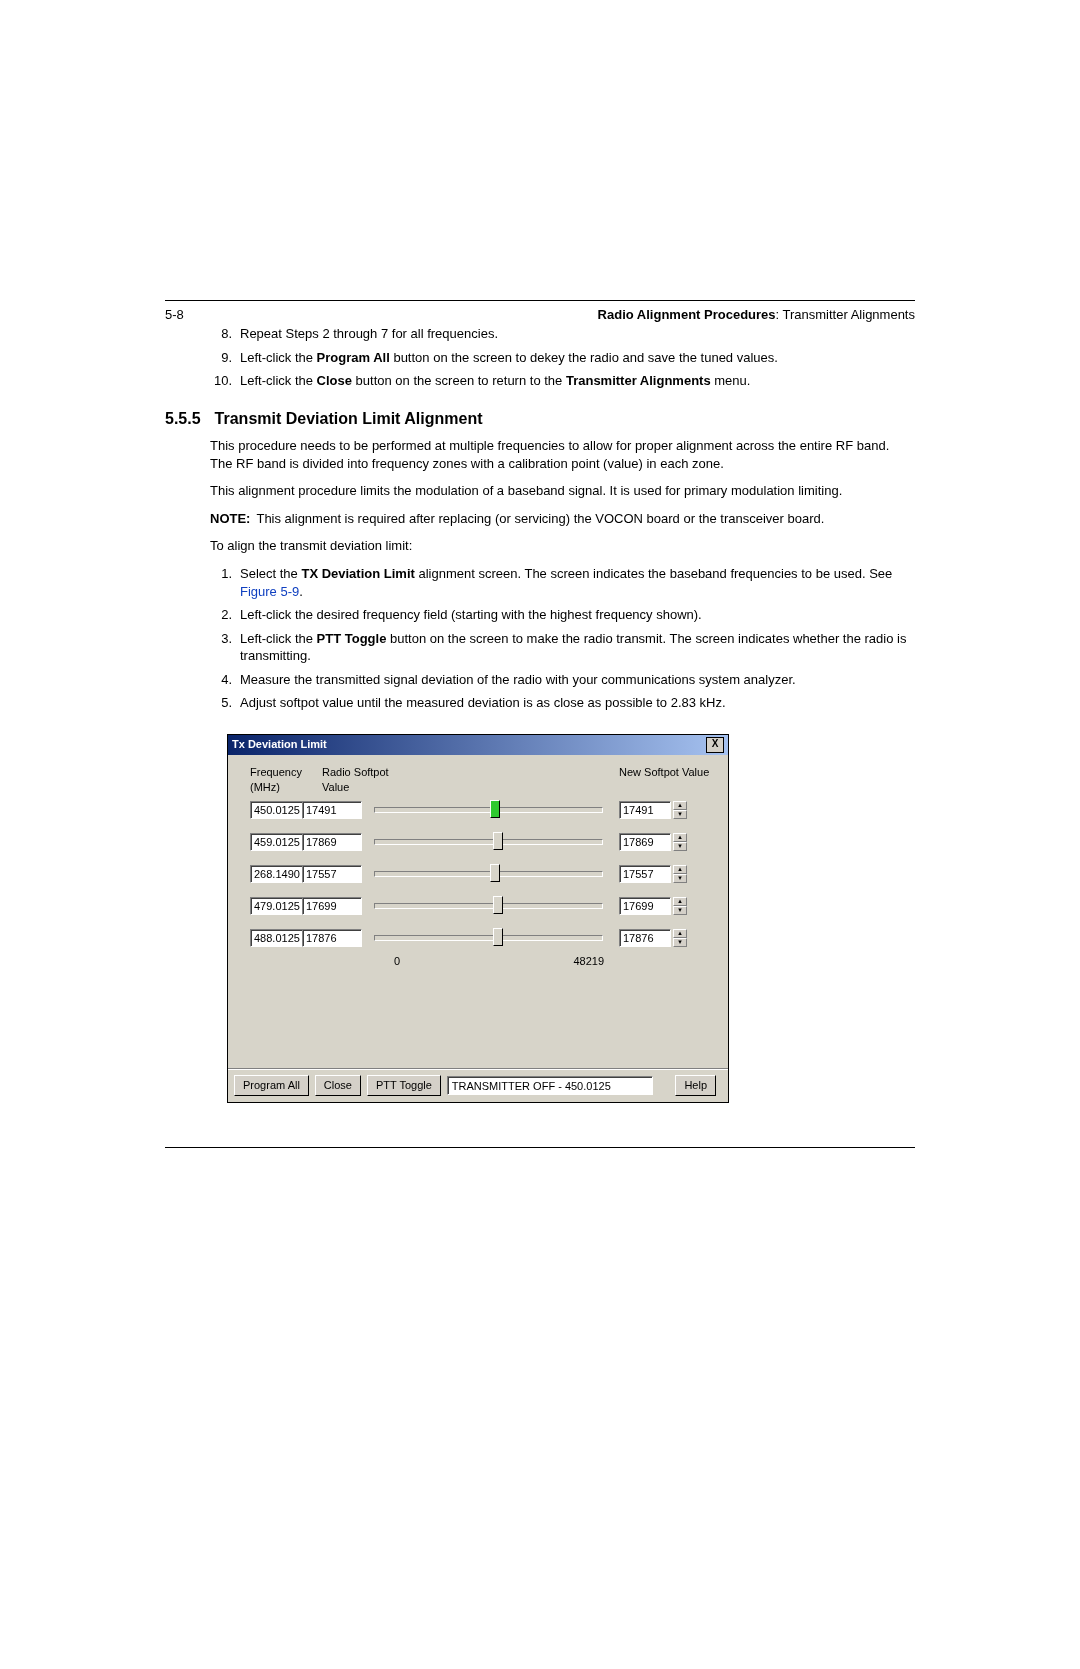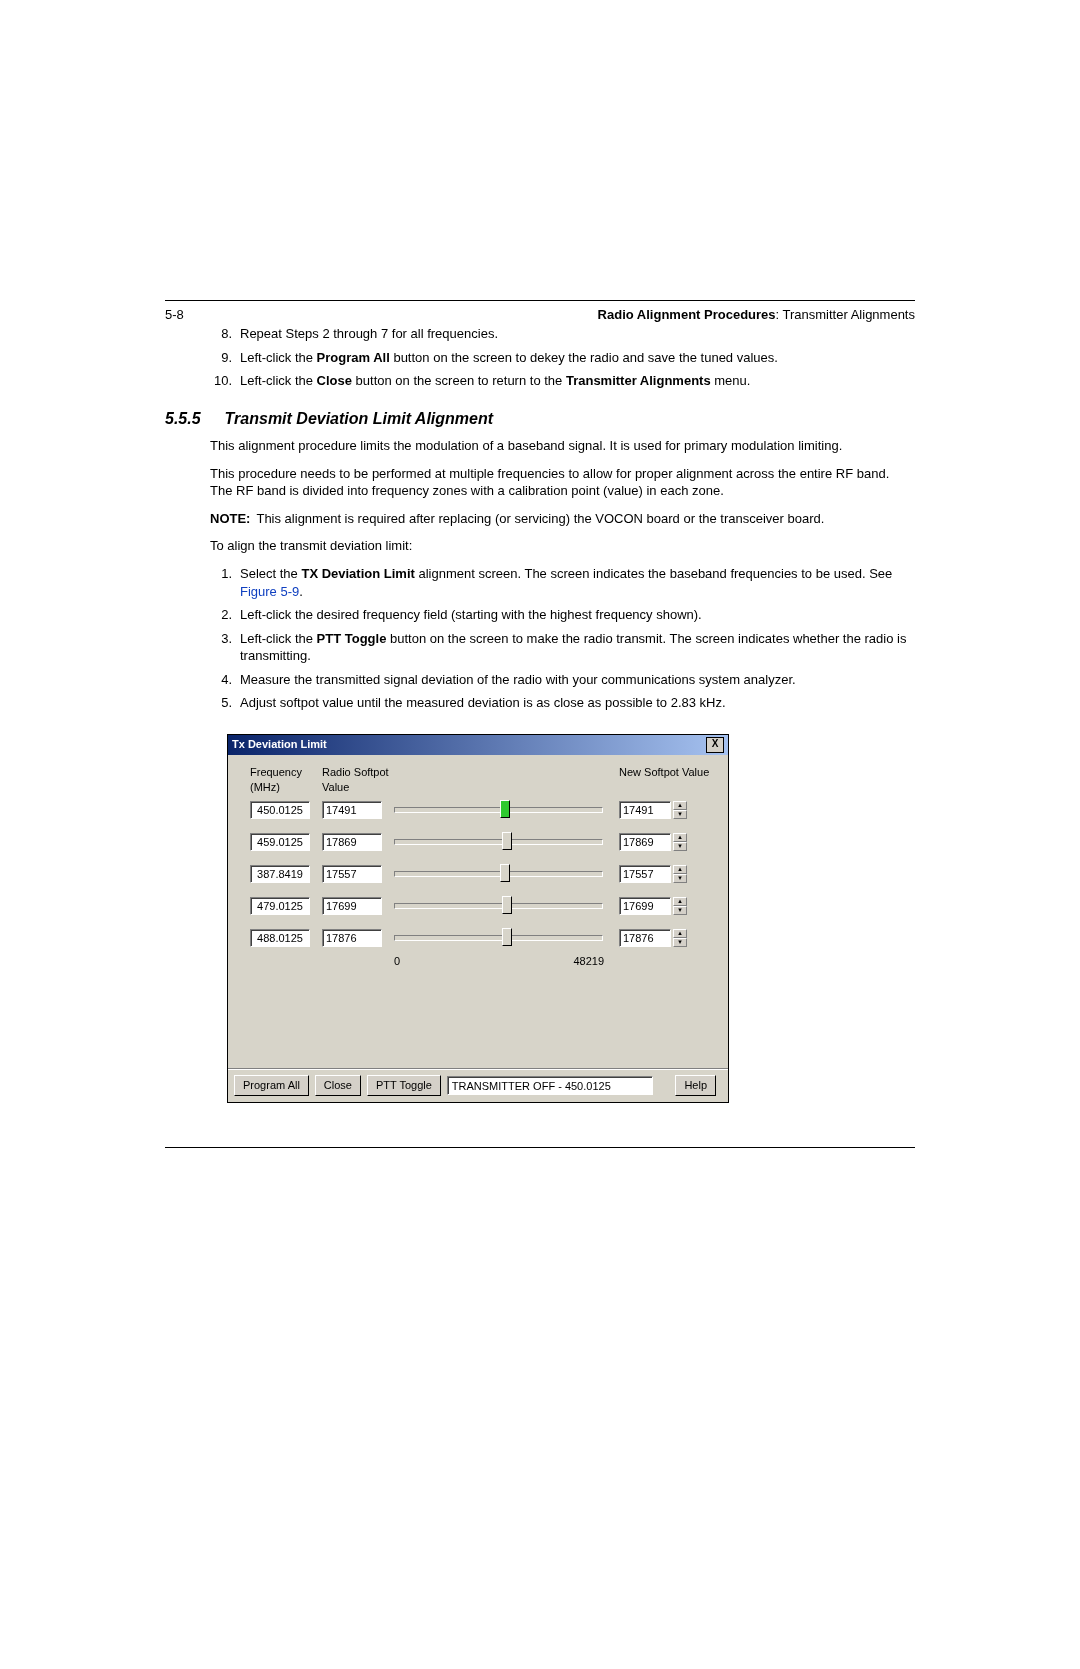--- a/index.html
+++ b/index.html
@@ -45,25 +45,24 @@
     margin-bottom: 6px;
   }
   .ol-cont li .num {
     position: absolute;
     left: 0;
     width: 22px;
     text-align: right;
   }
   .section-head {
     display: flex;
-    gap: 24px;
+    gap: 14px;
     font-weight: bold;
     font-size: 16px;
     margin: 12px 0 8px 0;
-    font-style: italic;
   }
   .section-head .num { }
   .para {
     margin: 0 0 10px 45px;
   }
   .note-block {
     display: flex;
     margin: 0 0 10px 45px;
     align-items: flex-end;
   }
@@ -126,21 +125,21 @@
     background: #fff;
     border-top: 1px solid #808080;
     border-left: 1px solid #808080;
     border-right: 1px solid #fff;
     border-bottom: 1px solid #fff;
     box-shadow: inset 1px 1px 0 #404040;
     font-size: 11px;
     padding: 1px 3px;
     box-sizing: border-box;
   }
-  .c-freq { width: 72px; text-align: center; }
+  .c-freq { width: 52px; }
   .c-radio { width: 60px; margin-right: 12px; }
   .slider-wrap {
     flex: 1;
     display: flex;
     align-items: center;
     position: relative;
     height: 20px;
   }
   .slider-track {
     flex: 1;
@@ -276,22 +275,22 @@
         <span class="num">10.</span>
         <span>Left-click the </span><b>Close</b><span> button on the screen to return to the </span><b>Transmitter Alignments</b><span> menu.</span>
       </li>
     </ol>
 
     <div class="section-head">
       <span class="num">5.5.5</span>
       <span>Transmit Deviation Limit Alignment</span>
     </div>
 
+    <p class="para">This procedure needs to be performed at multiple frequencies to allow for proper alignment across the entire RF band. The RF band is divided into frequency zones with a calibration point (value) in each zone.</p>
     <p class="para">This alignment procedure limits the modulation of a baseband signal. It is used for primary modulation limiting.</p>
-    <p class="para">This procedure needs to be performed at multiple frequencies to allow for proper alignment across the entire RF band. The RF band is divided into frequency zones with a calibration point (value) in each zone.</p>
 
     <div class="note-block">
       <div class="note-label">NOTE:</div>
       <div>This alignment is required after replacing (or servicing) the VOCON board or the transceiver board.</div>
     </div>
 
     <p class="para">To align the transmit deviation limit:</p>
 
     <ol class="ol-cont">
       <li>
@@ -359,21 +358,21 @@
                 <div class="c-new">
                   <div class="field" style="width: 52px;">17869</div>
                   <div class="spin">
                     <div class="spin-btn">▴</div>
                     <div class="spin-btn">▾</div>
                   </div>
                 </div>
               </div>
               <div class="row">
                 <div class="c-freq">
-                  <div class="field">387.8419</div>
+                  <div class="field">268.1490</div>
                 </div>
                 <div class="field c-radio">17557</div>
                 <div class="slider-wrap">
                   <div class="slider-track"></div>
                   <div class="slider-thumb" style="left: calc(53% - 5px);"></div>
                 </div>
                 <div class="c-new">
                   <div class="field" style="width: 52px;">17557</div>
                   <div class="spin">
                     <div class="spin-btn">▴</div>

